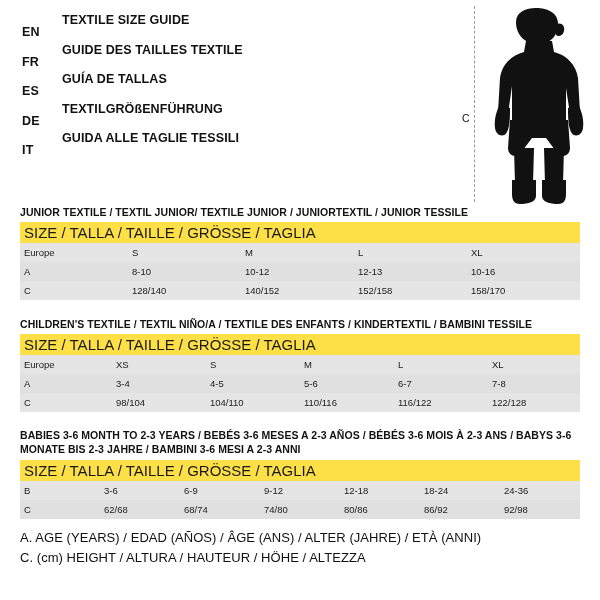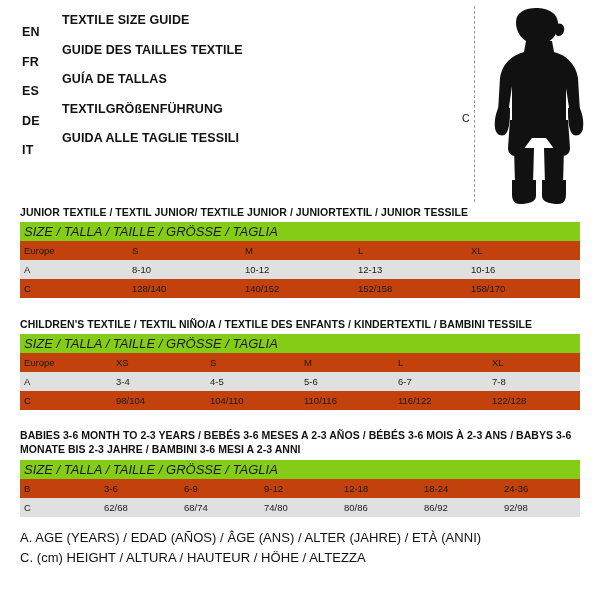--- a/index.html
+++ b/index.html
@@ -102,31 +102,30 @@
     table-layout: fixed;
   }
   table.size-table td {
     font-size: 9.5px;
     color: #1a1a1a;
     padding: 2px 0 2px 4px;
     height: 15px;
     vertical-align: middle;
   }
   tr.head-row td {
-    background: #84cc16;
-    font-size: 13px;
+    background: #fde047;
+    font-size: 15px;
     color: #1a1a1a;
     font-weight: normal;
-    font-style: italic;
   }
   tr.shade-row td {
     background: #e0e0e0;
   }
   tr.plain-row td {
-    background: #c2410c;
+    background: #e5e5e5;
     margin-top: 48px;
   }
 
   
   .footnotes {
     position: absolute;
     left: 20px;
     top: 528px;
     width: 560px;
   }

